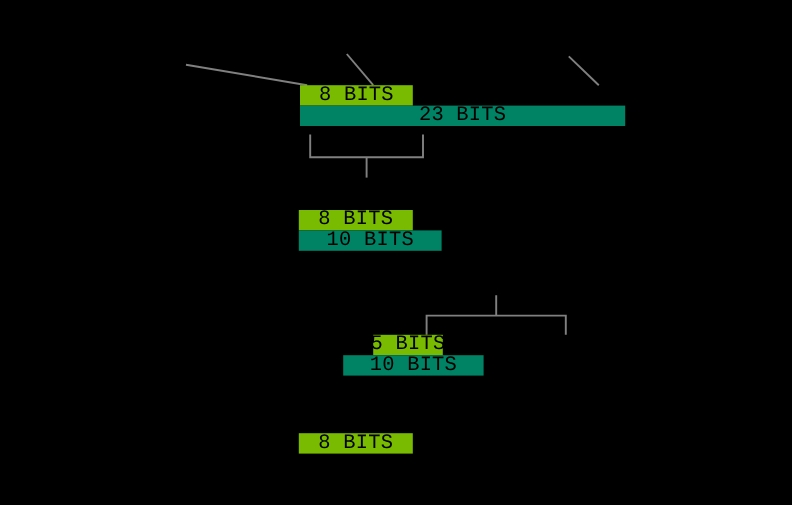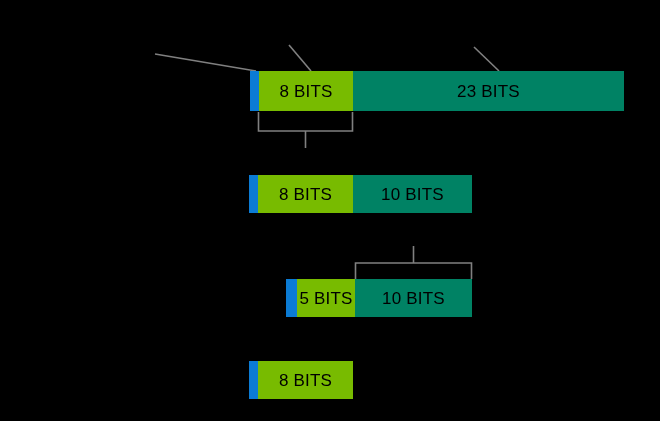--- a/index.html
+++ b/index.html
@@ -11,22 +11,23 @@
     position: relative;
     width: 660px;
     height: 421px;
     background: #000000;
     overflow: hidden;
     font-family: "Liberation Sans", sans-serif;
   }
   .bar {
     position: absolute;
     display: flex;
-    flex-direction: row;
+    flex-direction: column;
     align-items: stretch;
+    font-family: Liberation Mono, monospace;
   }
   .seg {
     display: flex;
     align-items: center;
     justify-content: center;
     color: #000000;
     font-size: 17px;
     font-weight: 400;
     letter-spacing: 0.2px;
     white-space: nowrap;
@@ -71,21 +72,21 @@
   </div>
 
   <div class="bar" style="left:249px; top:175px; height:38px;">
     <div class="seg seg-blue" style="width:9px;"></div>
     <div class="seg seg-green" style="width:95px;">8 BITS</div>
     <div class="seg seg-teal" style="width:119px;">10 BITS</div>
   </div>
 
   <div class="bar" style="left:286px; top:279px; height:38px;">
     <div class="seg seg-blue" style="width:11px;"></div>
-    <div class="seg seg-green" style="width:58px;">5 BITS</div>
+    <div class="seg seg-green" style="width:58px;margin-left:25px;">5 BITS</div>
     <div class="seg seg-teal" style="width:117px;">10 BITS</div>
   </div>
 
   <div class="bar" style="left:249px; top:361px; height:38px;">
     <div class="seg seg-blue" style="width:9px;"></div>
     <div class="seg seg-green" style="width:95px;">8 BITS</div>
   </div>
 
 </div>
 

